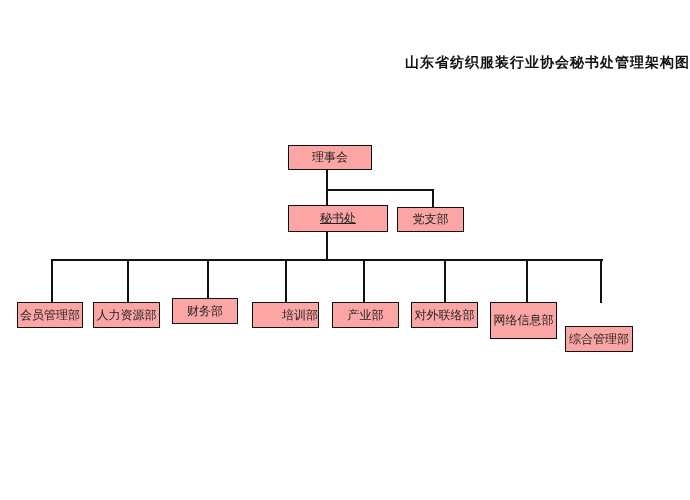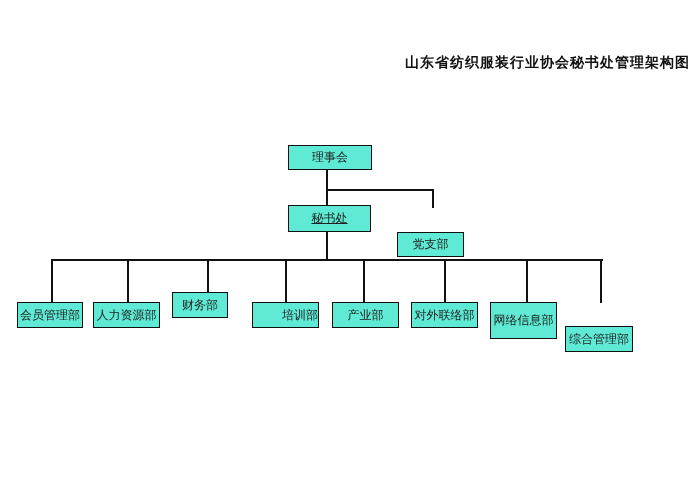--- a/index.html
+++ b/index.html
@@ -6,21 +6,21 @@
   body {
     width: 690px; height: 500px; background: #ffffff; position: relative; overflow: hidden;
     font-family: "DejaVu Serif", "Liberation Serif", serif;
   }
   .title {
     position: absolute; left: 0; top: 54px; width: 690px; text-align: right;
     font-size: 14px; font-weight: bold; color: #111; letter-spacing: 1px;
     font-family: "DejaVu Sans", "Liberation Sans", sans-serif;
   }
   .box {
-    position: absolute; box-sizing: border-box; border: 1.6px solid #111; background: #5eead4;
+    position: absolute; box-sizing: border-box; border: 1.6px solid #111; background: #fca5a5;
     display: flex; align-items: center; justify-content: center;
     font-size: 12px; color: #222; white-space: nowrap;
   }
   .line { position: absolute; background: #111; }
   .h { height: 2px; }
   .v { width: 2px; }
 </style>
 </head>
 <body>
 
@@ -28,24 +28,24 @@
 
 <div class="box" style="left:288px;top:145px;width:84px;height:25px;">
   <span>理事会</span>
 </div>
 
 <div class="line v" style="left:326px;top:169px;height:37px;"></div>
 
 <div class="line h" style="left:326px;top:189px;width:108px;"></div>
 <div class="line v" style="left:432px;top:189px;height:19px;"></div>
 
-<div class="box" style="left:288px;top:205px;width:83px;height:27px;text-decoration:underline;">
+<div class="box" style="left:288px;top:205px;width:100px;height:27px;text-decoration:underline;">
   <span>秘书处</span>
 </div>
-<div class="box" style="left:397px;top:207px;width:67px;height:25px;margin-top:25px;">
+<div class="box" style="left:397px;top:207px;width:67px;height:25px;">
   <span>党支部</span>
 </div>
 
 <div class="line v" style="left:326px;top:231px;height:30px;"></div>
 
 <div class="line h" style="left:51px;top:259px;width:552px;"></div>
 
 <div class="line v" style="left:51px;top:259px;height:44px;"></div>
 <div class="line v" style="left:127px;top:259px;height:44px;"></div>
 <div class="line v" style="left:207px;top:259px;height:44px;"></div>
@@ -54,21 +54,21 @@
 <div class="line v" style="left:444px;top:259px;height:44px;"></div>
 <div class="line v" style="left:526px;top:259px;height:44px;"></div>
 <div class="line v" style="left:600px;top:259px;height:44px;"></div>
 
 <div class="box" style="left:17px;top:302px;width:66px;height:26px;">
   <span>会员管理部</span>
 </div>
 <div class="box" style="left:93px;top:302px;width:67px;height:26px;">
   <span>人力资源部</span>
 </div>
-<div class="box" style="left:172px;top:292px;width:56px;height:26px;">
+<div class="box" style="left:172px;top:298px;width:66px;height:26px;">
   <span>财务部</span>
 </div>
 <div class="box" style="left:252px;top:302px;width:67px;height:26px;justify-content:flex-end;">
   <span>培训部</span>
 </div>
 <div class="box" style="left:332px;top:302px;width:67px;height:26px;">
   <span>产业部</span>
 </div>
 <div class="box" style="left:411px;top:302px;width:67px;height:26px;">
   <span>对外联络部</span>

